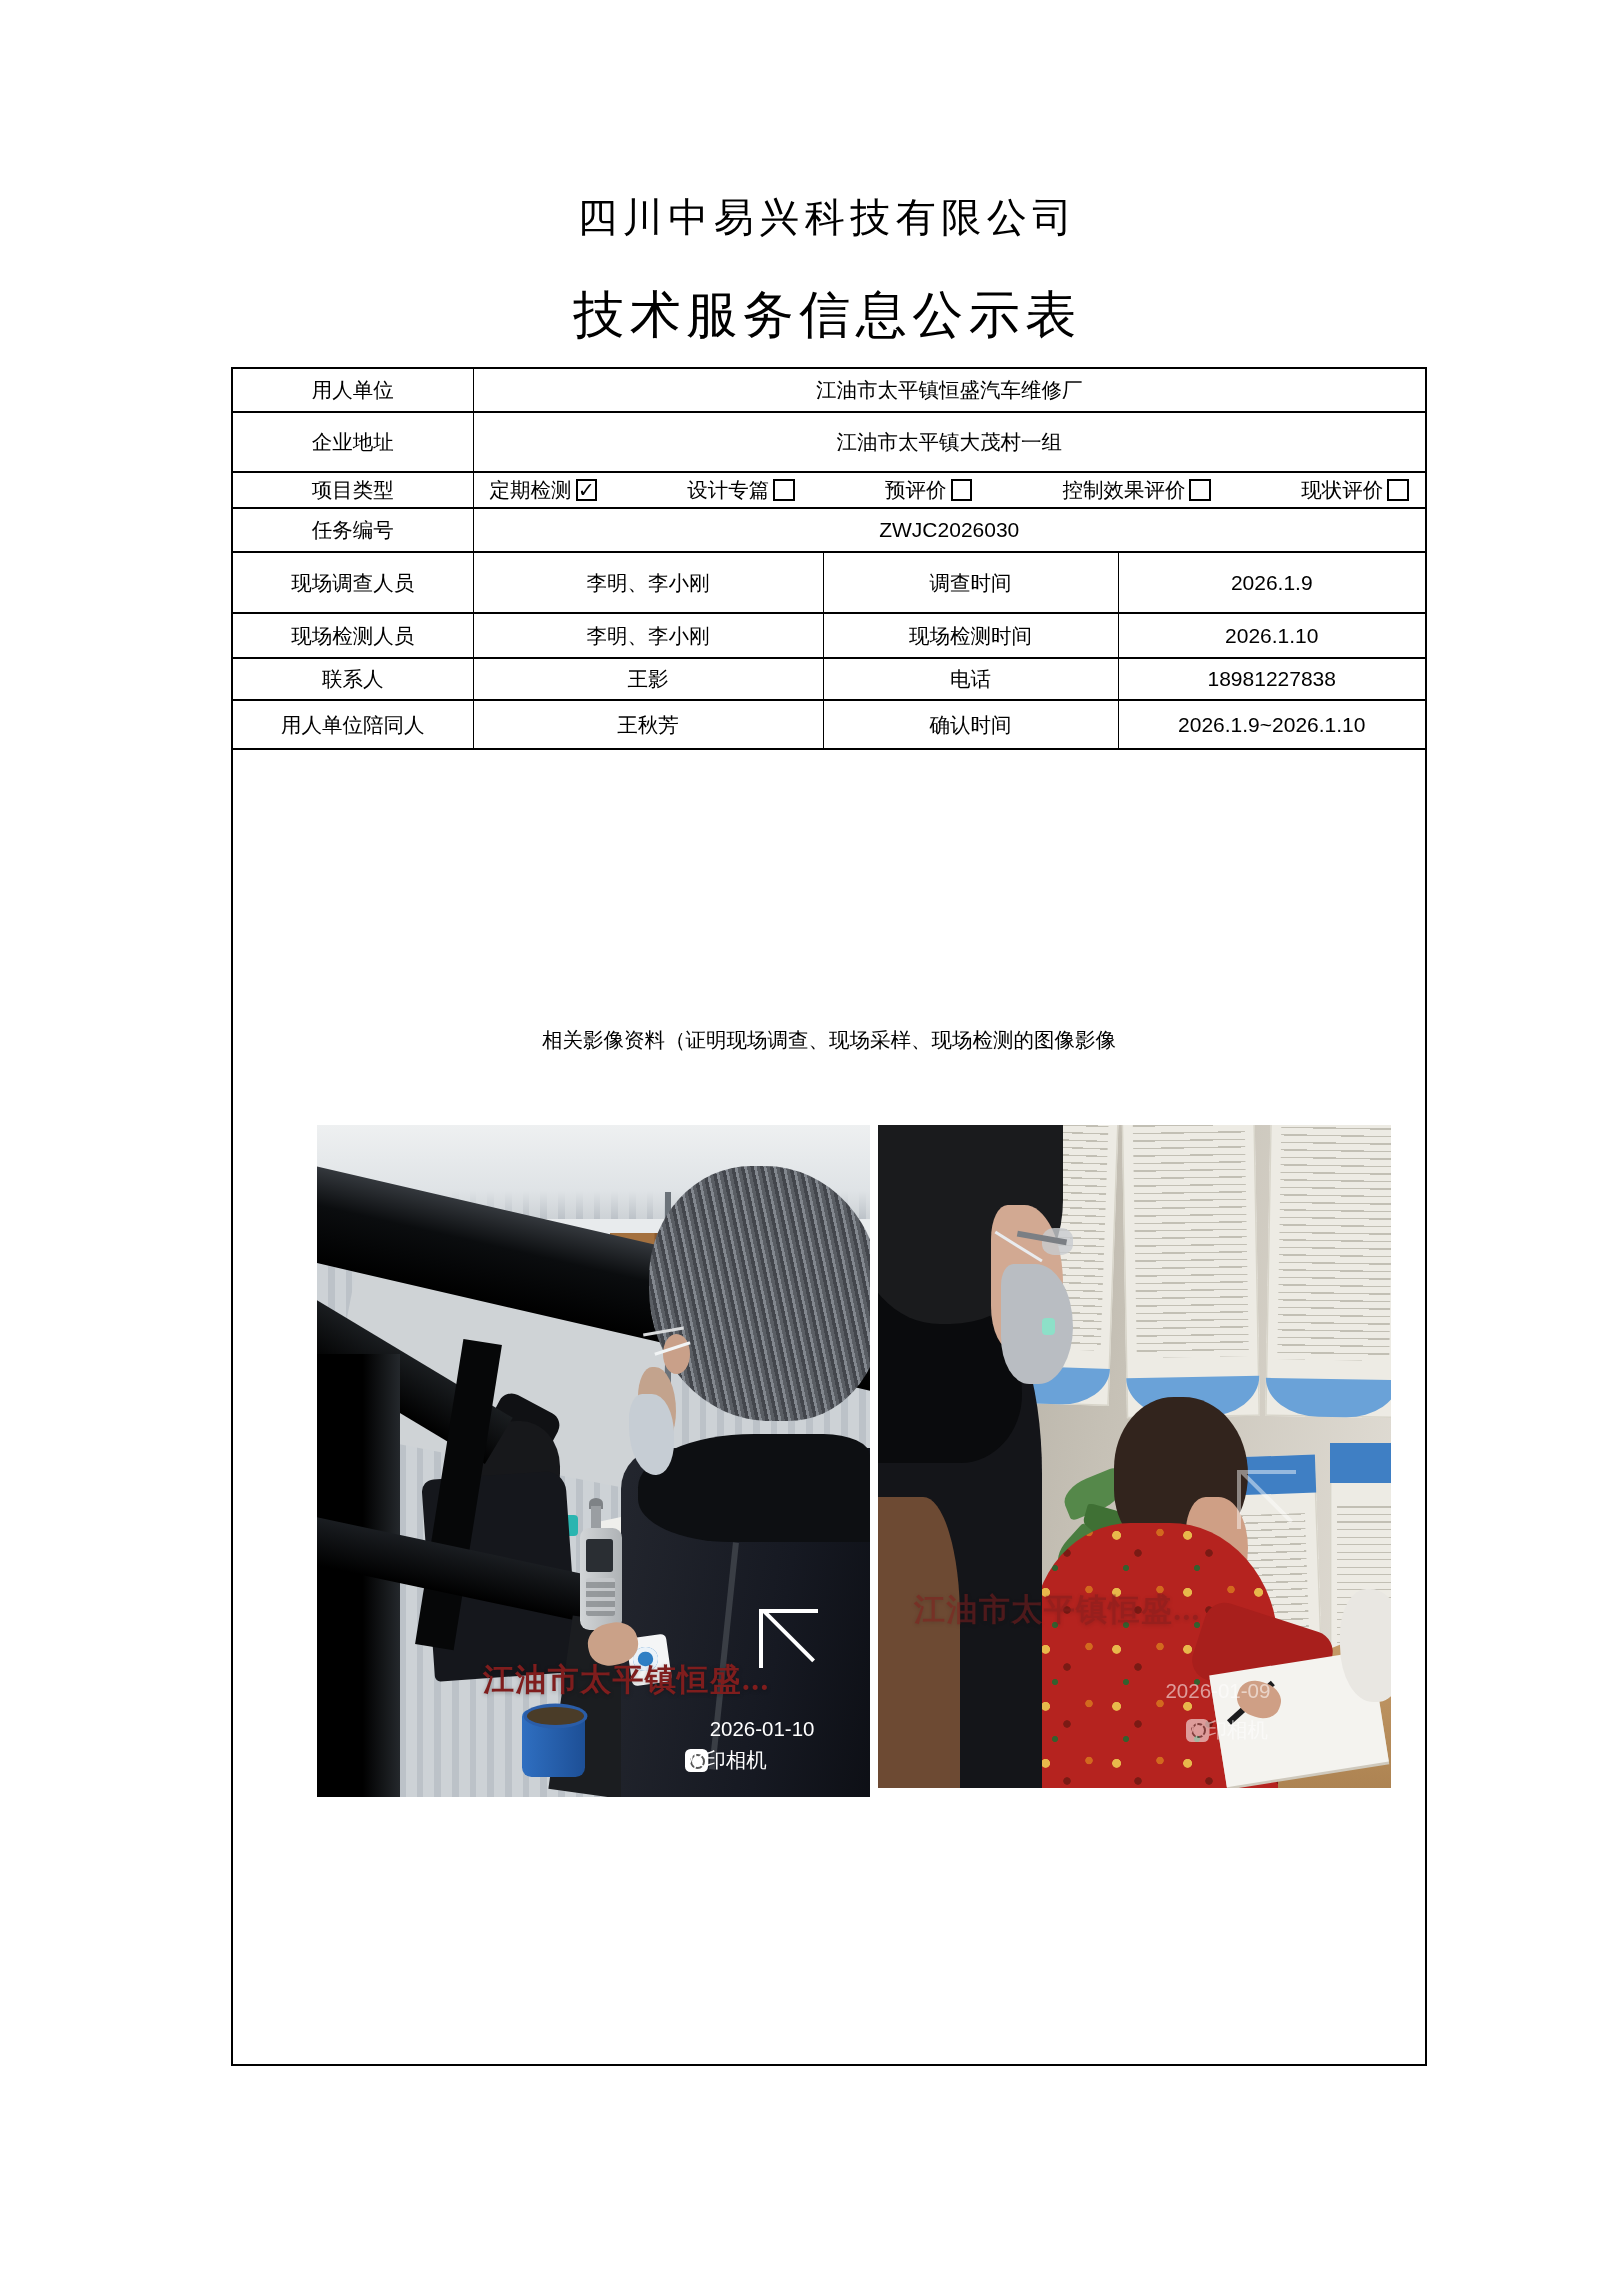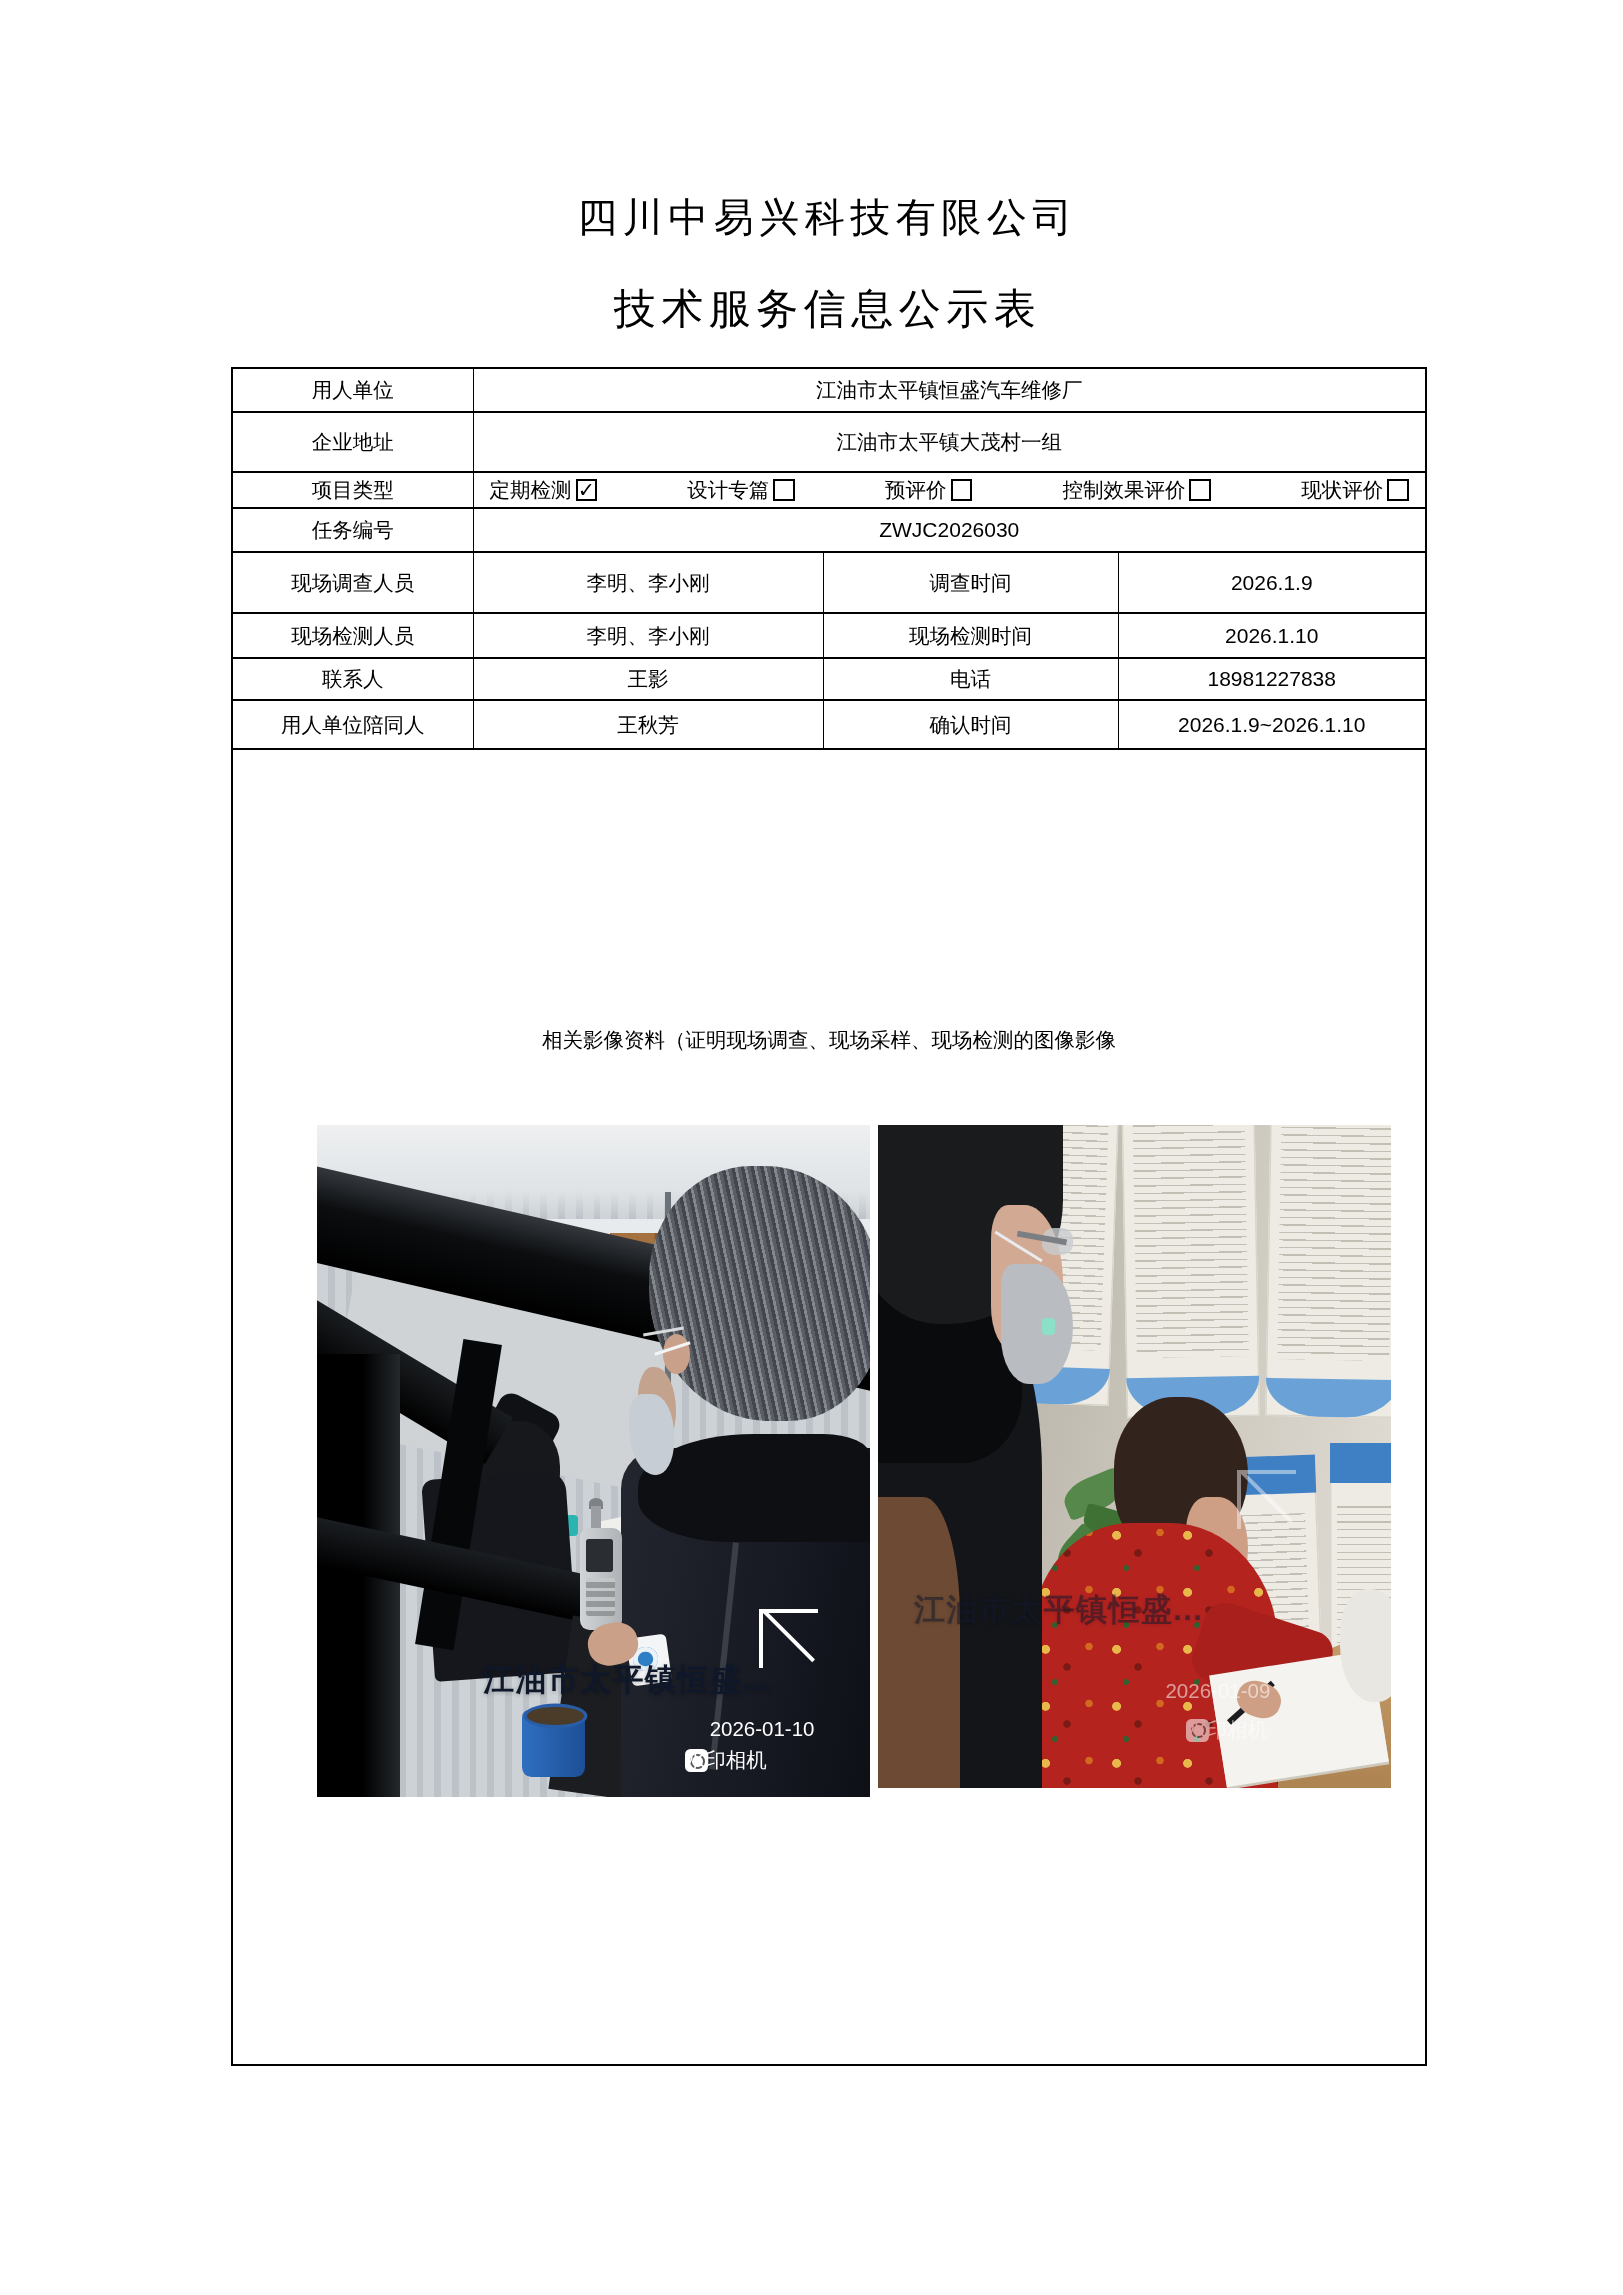--- a/index.html
+++ b/index.html
@@ -8,21 +8,21 @@
     font-family:"Liberation Serif","DejaVu Serif",serif; color:#000;
     overflow:hidden; margin:0 auto;
   }
   
   .doc-title{
     position:absolute; left:231px; width:1193px; top:190px;
     text-align:center; font-size:40px; font-weight:400; letter-spacing:5.5px;
   }
   .doc-subtitle{
     position:absolute; left:231px; width:1193px; top:281px;
-    text-align:center; font-size:42px; font-weight:400; letter-spacing:5.5px;
+    text-align:center; font-size:51px; font-weight:400; letter-spacing:5.5px;
   }
   
   table.form{
     position:absolute; left:231px; top:367px; width:1193px;
     border-collapse:collapse; table-layout:fixed;
     font-size:20.5px;
   }
   table.form td{
     border-left:1.4px solid #000; border-right:1.4px solid #000;
     border-top:2px solid #000; border-bottom:2px solid #000;
@@ -96,21 +96,21 @@
   .lp-man-strap{left:61%;top:33%;width:37px;height:3.4px;background:#f2f4f5;transform:rotate(-18deg);}
   .lp-man-glass{left:59%;top:30.5%;width:41px;height:3.4px;background:#d8dadc;transform:rotate(-10deg);}
   .lp-badge{left:56.5%;top:76%;width:40px;height:48px;background:#f4f5f6;border-radius:5.5px;transform:rotate(-8deg);}
   .lp-badge-logo{left:57.2%;top:77.6%;width:24.5px;height:24.5px;background:#2f7fc4;border-radius:50%;box-shadow:inset 0 0 0 4.8px #eaf2f9;}
   .lp-zip{left:73%;top:62%;width:5.5px;height:34%;background:#3a3e45;transform:rotate(6deg);}
   .wm-arrow{width:59px;height:59px;}
   .wm-arrow .a1{left:0;top:0;width:100%;height:4.1px;background:#fff;}
   .wm-arrow .a2{left:0;top:0;width:4.1px;height:100%;background:#fff;}
   .wm-arrow .a3{left:2.7px;top:2.7px;width:4.1px;height:120%;background:#fff;transform:rotate(-45deg);transform-origin:top left;}
   .lp-wm-arrow{left:80%;top:72%;}
-  .wm-title{font-family:Liberation Sans, sans-serif;font-weight:bold;color:#0f172a;
+  .wm-title{font-family:Liberation Serif, serif;font-weight:bold;color:#7f1d1d;
     font-size:31px;letter-spacing:1.4px;text-shadow:0 1.4px 4.1px rgba(0,0,0,.25);white-space:nowrap;}
   .wm-sub{font-family:"Liberation Sans","DejaVu Sans",sans-serif;color:#fff;font-size:20.5px;white-space:nowrap;}
   .lp-wm-title{left:30%;top:79.5%;}
   .lp-wm-date{left:71%;top:88%;}
   .lp-wm-app{left:66.5%;top:92.8%;display:flex;align-items:center;gap:5.5px;}
   .wm-cam{display:inline-block;width:23px;height:23px;background:#fff;border-radius:5.5px;position:relative;flex:none;}
   .wm-cam::after{content:"";position:absolute;left:4.8px;top:4.8px;width:11px;height:11px;border:2.7px solid #555;border-radius:50%;}
   
   .rp-wall{left:0;top:0;width:100%;height:100%;background:linear-gradient(100deg,#aaa499 0%,#c6c1b6 45%,#e3dfd7 100%);}
   .rp-poster{background:#edebe4;box-shadow:inset 0 0 0 1.4px #d8d5ca;}

